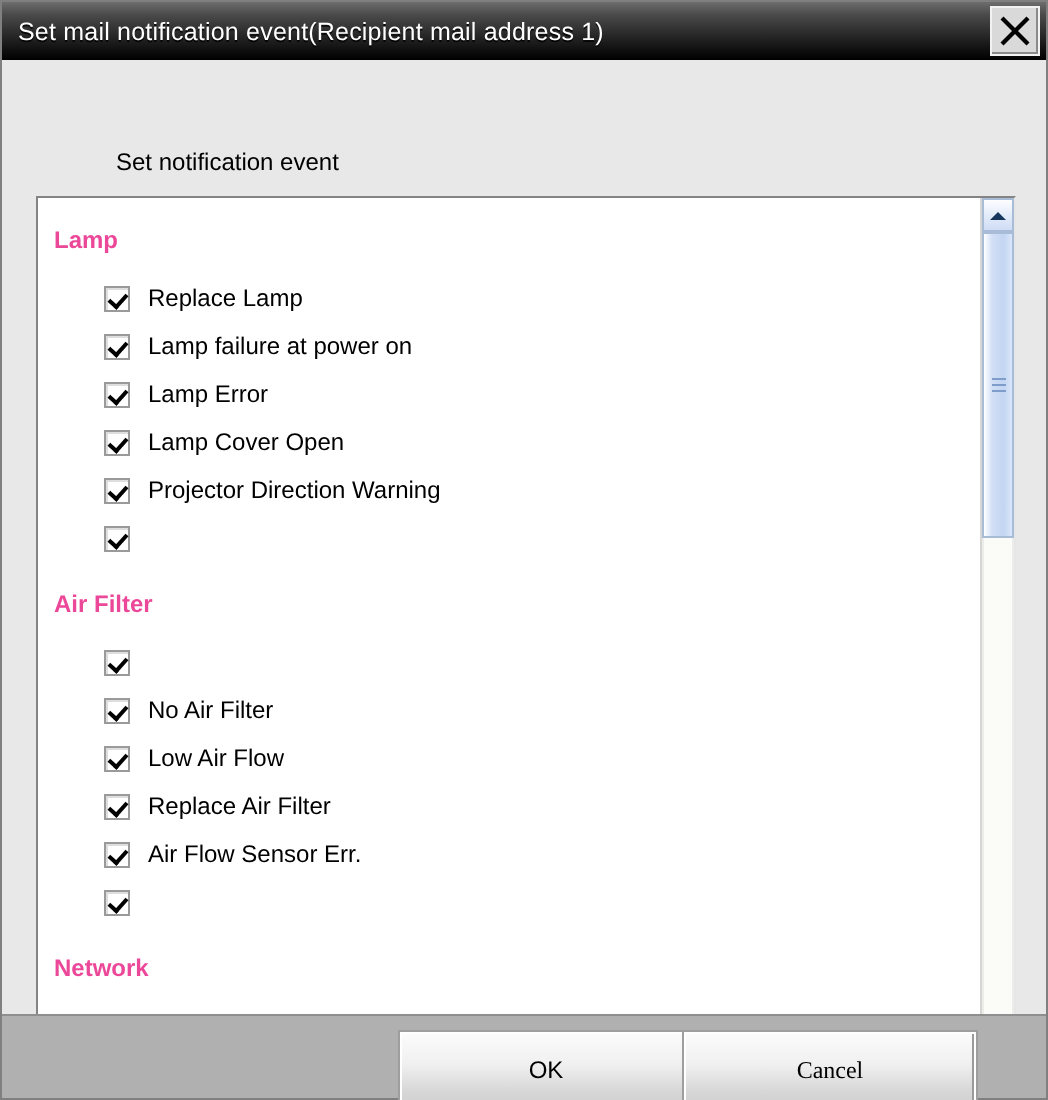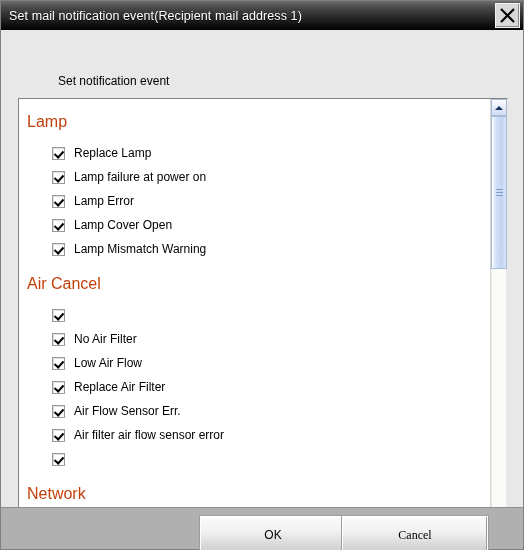--- a/index.html
+++ b/index.html
@@ -103,23 +103,24 @@
     top: 0;
     right: 17px;
     bottom: 0;
     overflow: hidden;
   }
 
   .group {
     margin: 0;
   }
   .group-title {
-    font-size: 16px;
-    color: #c2410c;
+    font-size: 12px;
+    color: #ec4899;
     padding-left: 8px;
+    font-weight: bold;
   }
   .row {
     display: flex;
     align-items: center;
     height: 24px;
     padding-left: 33px;
     text-align: center;
   }
   .chk {
     width: 13px;
@@ -283,49 +284,48 @@
             <div class="row">
               <span class="chk checked"></span>
               <span class="row-label">Lamp Error</span>
             </div>
             <div class="row">
               <span class="chk checked"></span>
               <span class="row-label">Lamp Cover Open</span>
             </div>
             <div class="row">
               <span class="chk checked"></span>
-              <span class="row-label">Lamp Mismatch Warning</span>
+              <span class="row-label">Projector Direction Warning</span>
+            </div>
+            <div class="row">
+              <span class="chk checked"></span>
             </div>
           </div>
           <div class="group">
             <div style="height: 14px;"></div>
-            <div class="group-title">Air Cancel</div>
+            <div class="group-title">Air Filter</div>
             <div style="height: 10px;"></div>
             <div class="row">
               <span class="chk checked"></span>
             </div>
             <div class="row">
               <span class="chk checked"></span>
               <span class="row-label">No Air Filter</span>
             </div>
             <div class="row">
               <span class="chk checked"></span>
               <span class="row-label">Low Air Flow</span>
             </div>
             <div class="row">
               <span class="chk checked"></span>
               <span class="row-label">Replace Air Filter</span>
             </div>
             <div class="row">
               <span class="chk checked"></span>
               <span class="row-label">Air Flow Sensor Err.</span>
-            </div>
-            <div class="row">
-              <span class="chk checked"></span>
-              <span class="row-label">Air filter air flow sensor error</span>
             </div>
             <div class="row">
               <span class="chk checked"></span>
             </div>
           </div>
           <div class="group">
             <div style="height: 14px;"></div>
             <div class="group-title">Network</div>
             <div style="height: 10px;"></div>
             <div class="row">

